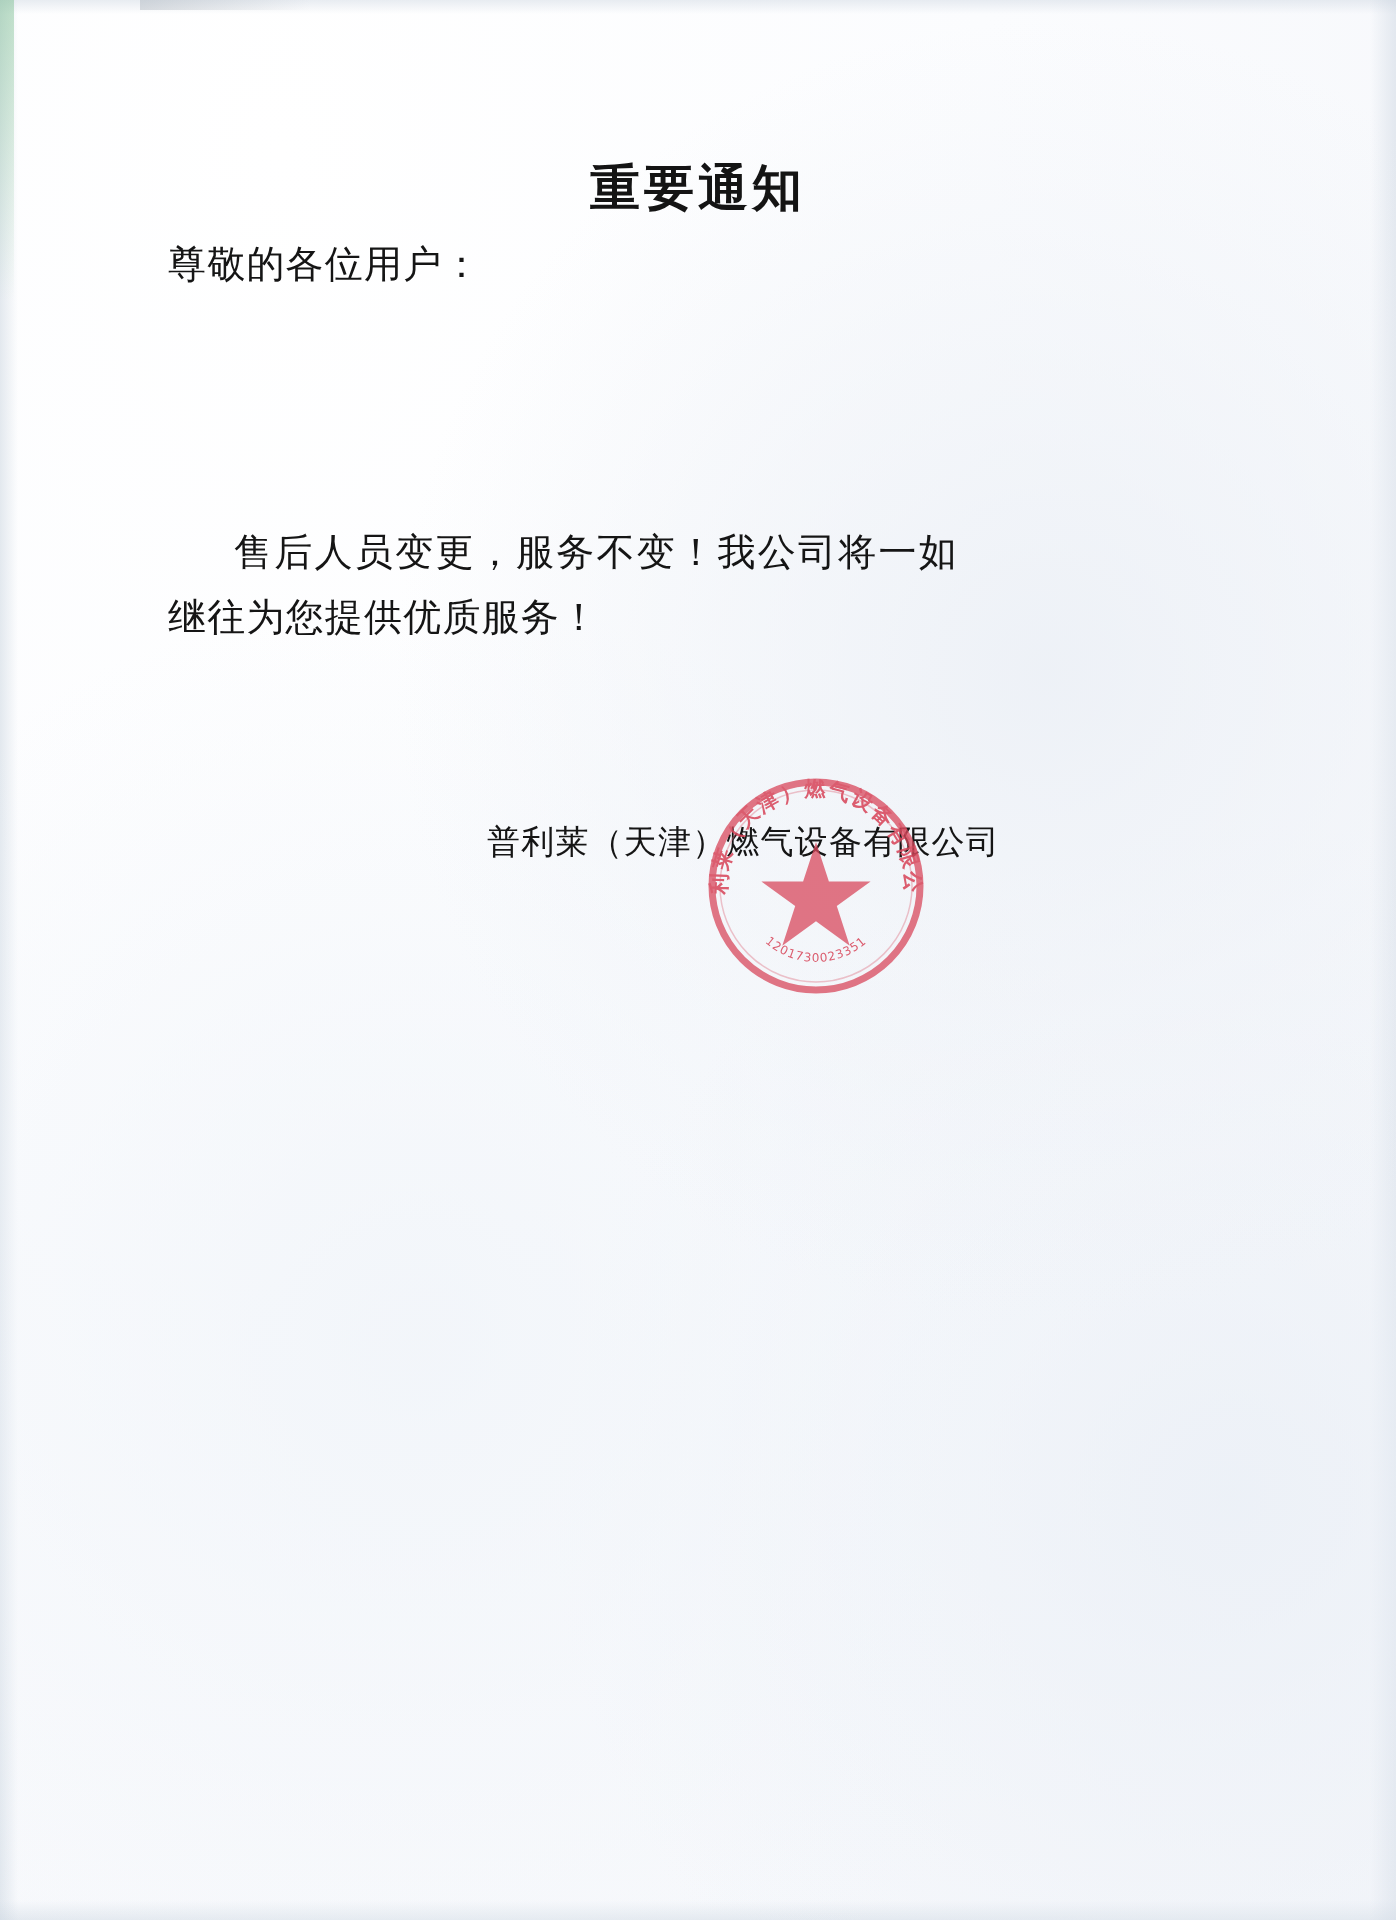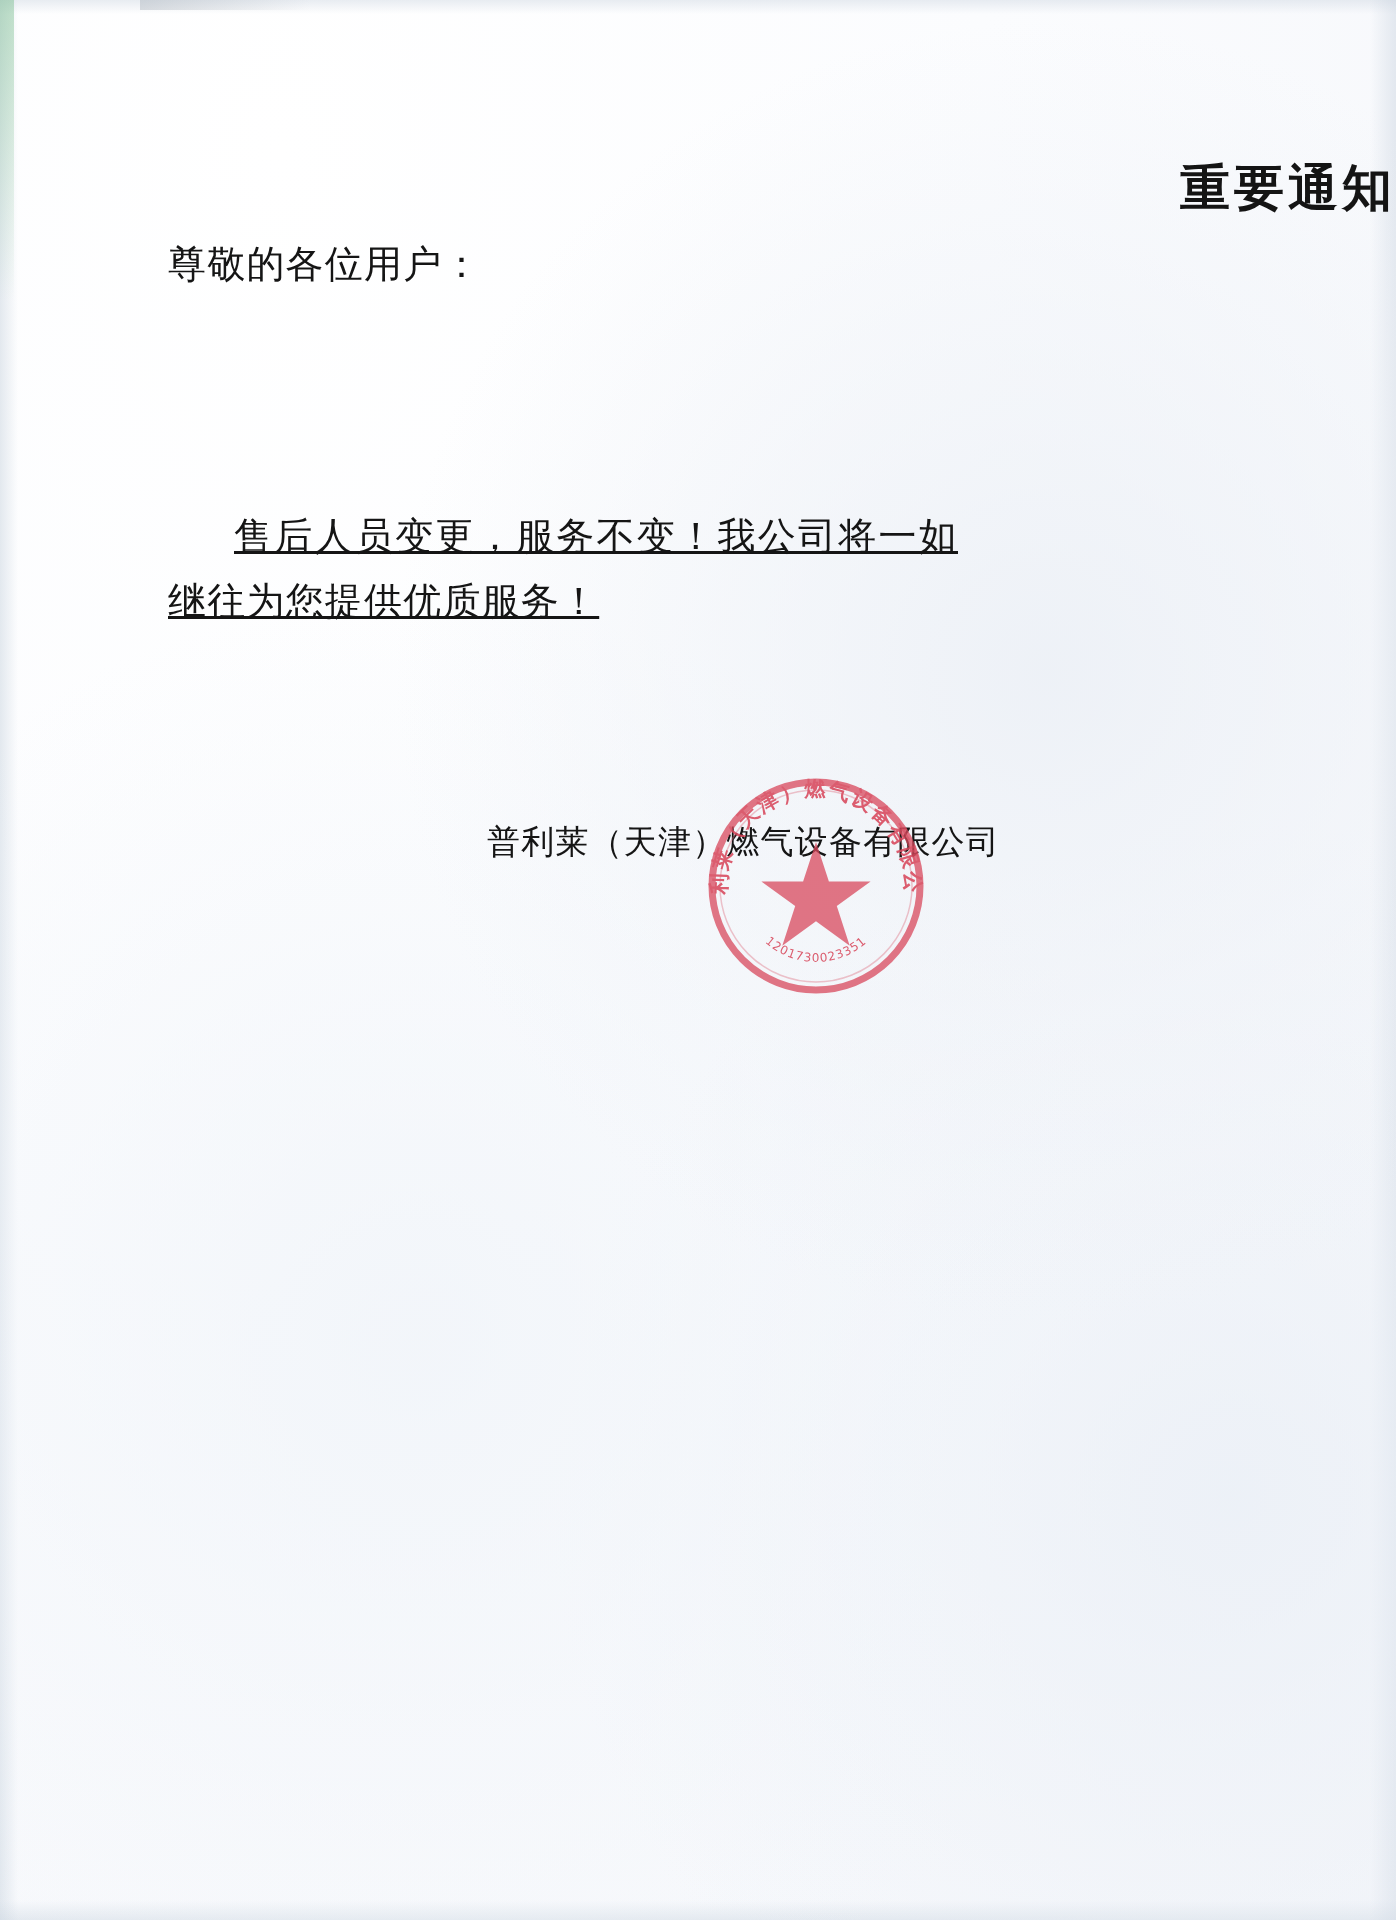--- a/index.html
+++ b/index.html
@@ -69,21 +69,21 @@
     left: 0; top: 0;
     width: 1396px;
     height: 1920px;
   }
 
   #doc-title {
     position: absolute;
     top: 155px;
     left: 0;
     width: 1396px;
-    text-align: right;
+    text-align: center;
     font-family: "DejaVu Sans", "Liberation Sans", sans-serif;
     font-weight: bold;
     font-size: 50px;
     letter-spacing: 4px;
     color: #141414;
   }
 
   .body-block {
     position: absolute;
     left: 168px;
@@ -96,23 +96,22 @@
   }
 
   #salutation {
     top: 232px;
   }
   #para-1 {
     top: 290px;
     text-indent: 66px;
   }
   #para-2 {
-    top: 504px;
+    top: 520px;
     text-indent: 66px;
-    text-decoration: underline;
   }
 
   .sign-line {
     position: absolute;
     color: #151515;
     font-size: 33px;
     letter-spacing: 1.2px;
   }
   #sign-company {
     top: 820px;

